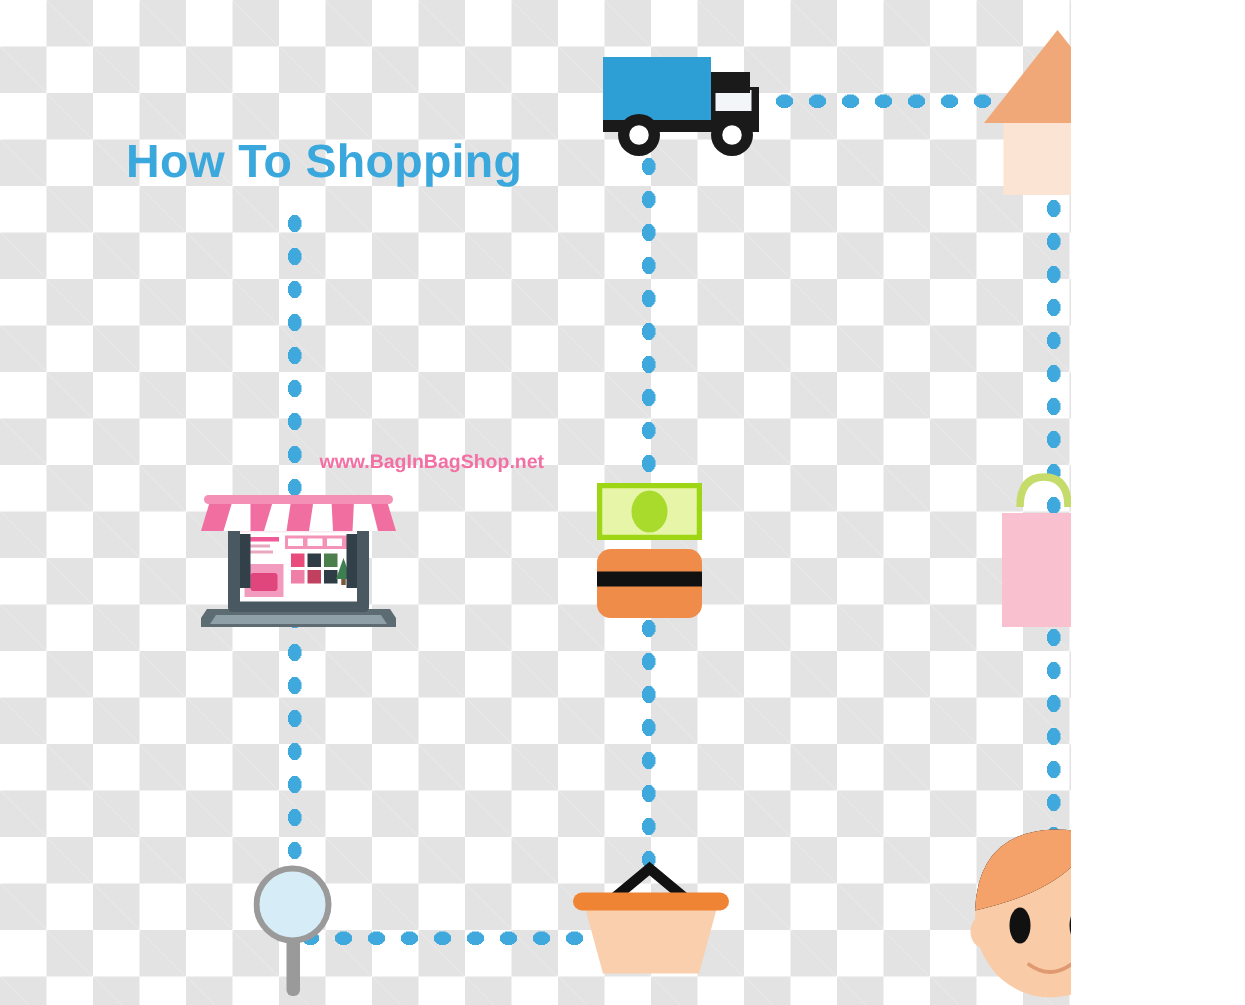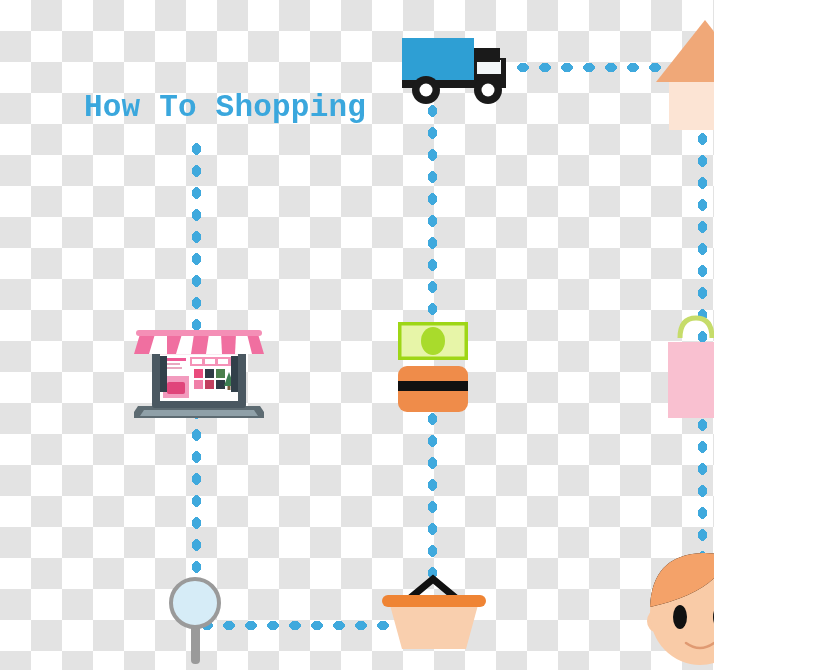--- a/index.html
+++ b/index.html
@@ -5,21 +5,21 @@
   html, body {
     margin: 0;
     padding: 0;
     background: #ffffff;
   }
   #stage {
     position: relative;
     width: 714px;
     height: 670px;
     overflow: hidden;
-    font-family: Liberation Mono, monospace;
+    font-family: Liberation Sans, sans-serif;
     
     background-color: #ffffff;
     background-image:
       linear-gradient(45deg, #e3e3e3 25%, transparent 25%, transparent 75%, #e3e3e3 75%, #e3e3e3),
       linear-gradient(45deg, #e3e3e3 25%, transparent 25%, transparent 75%, #e3e3e3 75%, #e3e3e3);
     background-size: 62px 62px;
     background-position: 0 0, 31px 31px;
   }
 
   
@@ -93,20 +93,21 @@
   <div class="dot-h" style="left:196px; top:621px; width:200px;"></div>
 
   <div class="dot-v" style="left:428px; top:100px; height:480px;"></div>
 
   <div class="dot-h" style="left:512px; top:63px; width:160px;"></div>
 
   <div class="dot-v" style="left:698px; top:128px; height:432px;"></div>
 
   <div id="title">How To Shopping</div>
 
+  <div id="watermark">www.BagInBagShop.net</div>
 
   <svg id="truck" class="svg-ico" width="112" height="72" viewBox="0 0 112 72">
     <rect x="0" y="4" width="72" height="42" fill="#2E9FD4"></rect>
     <rect x="72" y="24" width="32" height="22" fill="#1A1A1A"></rect>
     <path d="M75 26 h24 v14 h-24 z" fill="#F2F6F8"></path>
     <rect x="72" y="14" width="26" height="14" fill="#1A1A1A"></rect>
     <rect x="0" y="46" width="104" height="8" fill="#1A1A1A"></rect>
     <circle cx="24" cy="56" r="14" fill="#1A1A1A"></circle>
     <circle cx="24" cy="56" r="6.5" fill="#ffffff"></circle>
     <circle cx="86" cy="56" r="14" fill="#1A1A1A"></circle>

